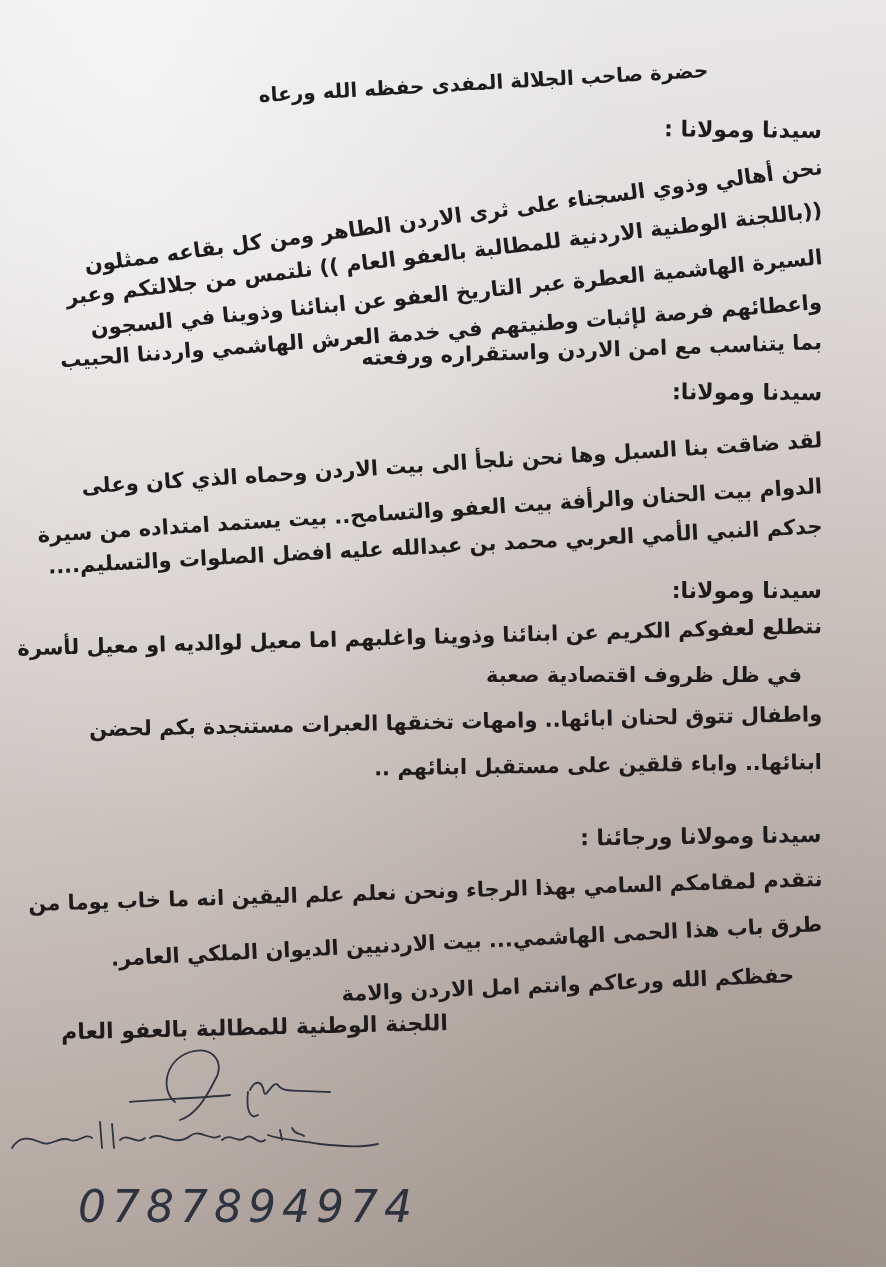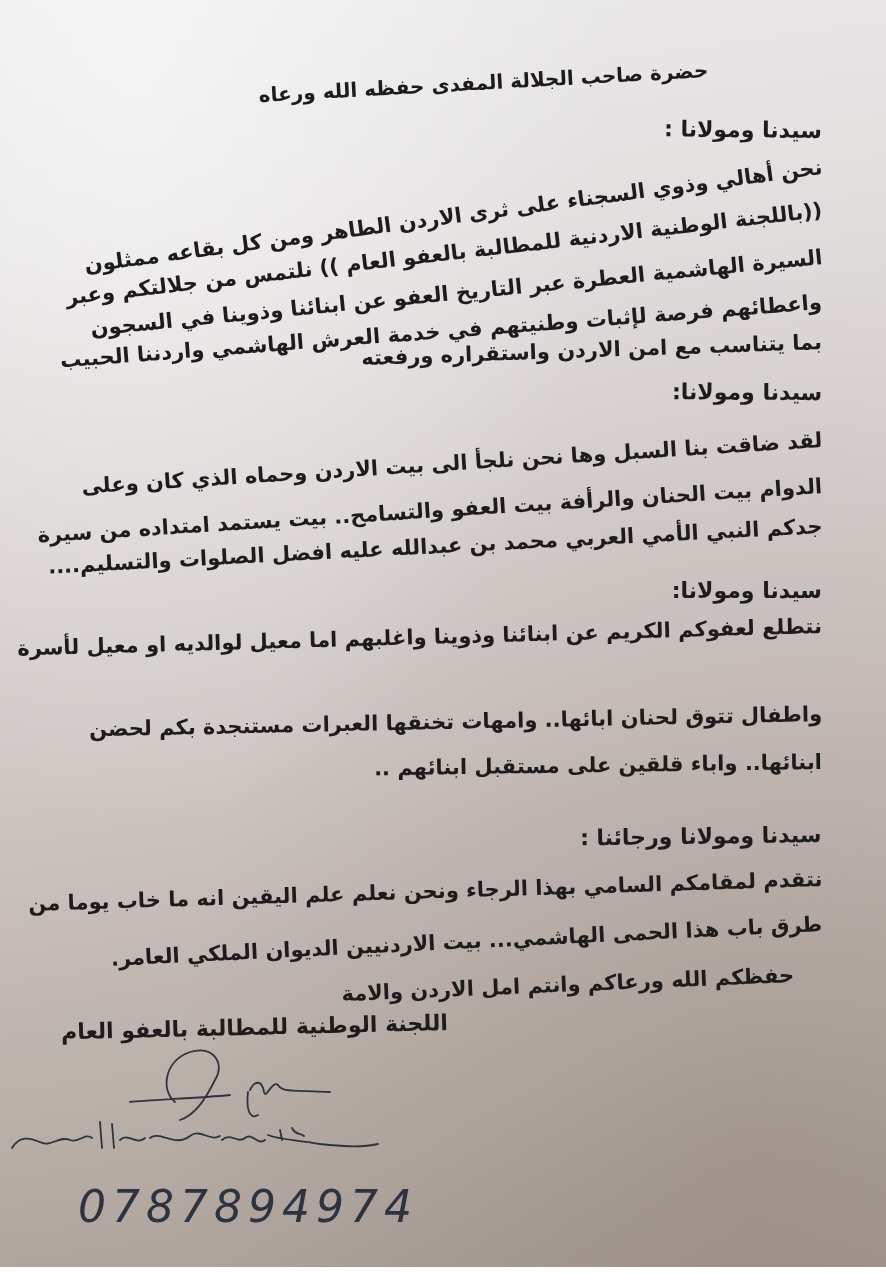--- a/index.html
+++ b/index.html
@@ -46,20 +46,21 @@
   <div class="line body" style="right:64px; top:290px; transform:rotate(-4.4deg);">واعطائهم فرصة لإثبات  وطنيتهم في خدمة العرش الهاشمي واردننا الحبيب</div>
   <div class="line body" style="right:64px; top:330px; transform:rotate(-2.0deg);">بما يتناسب مع امن الاردن واستقراره ورفعته</div>
 
   <div class="line head" style="right:64px; top:380px; transform:rotate(0.3deg);">سيدنا ومولانا:</div>
   <div class="line body" style="right:64px; top:428px; transform:rotate(-3.6deg);">لقد ضاقت بنا السبل وها نحن نلجأ الى بيت الاردن وحماه الذي كان وعلى</div>
   <div class="line body" style="right:64px; top:474px; transform:rotate(-3.6deg);">الدوام بيت الحنان والرأفة بيت العفو والتسامح.. بيت يستمد امتداده من سيرة</div>
   <div class="line body" style="right:64px; top:514px; transform:rotate(-3.0deg);">جدكم النبي الأمي العربي  محمد بن عبدالله عليه افضل الصلوات والتسليم....</div>
 
   <div class="line head" style="right:64px; top:578px; transform:rotate(0deg);">سيدنا ومولانا:</div>
   <div class="line body" style="right:64px; top:614px; transform:rotate(-1.6deg);">نتطلع لعفوكم الكريم عن ابنائنا وذوينا واغلبهم اما معيل لوالديه او معيل لأسرة</div>
+  <div class="line body" style="right:84px; top:663px; transform:rotate(0deg);">في ظل ظروف اقتصادية صعبة</div>
   <div class="line body" style="right:64px; top:702px; transform:rotate(-1.2deg);">واطفال  تتوق  لحنان  ابائها..  وامهات  تخنقها  العبرات  مستنجدة  بكم  لحضن</div>
   <div class="line body" style="right:64px; top:750px; transform:rotate(-0.8deg);">ابنائها.. واباء قلقين على مستقبل ابنائهم ..</div>
 
   <div class="line head" style="right:64px; top:822px; transform:rotate(-0.8deg);">سيدنا ومولانا ورجائنا :</div>
   <div class="line body" style="right:64px; top:867px; transform:rotate(-1.8deg);">نتقدم لمقامكم السامي بهذا الرجاء ونحن نعلم علم اليقين انه ما خاب يوما من</div>
   <div class="line body" style="right:64px; top:912px; transform:rotate(-2.8deg);">طرق باب هذا الحمى الهاشمي... بيت الاردنيين الديوان الملكي العامر.</div>
   <div class="line body" style="right:92px; top:963px; transform:rotate(-2.4deg);">حفظكم الله ورعاكم وانتم امل الاردن والامة</div>
 
   <div class="line head" style="right:438px; top:1010px; transform:rotate(-1.4deg);">اللجنة الوطنية للمطالبة بالعفو العام</div>
 

